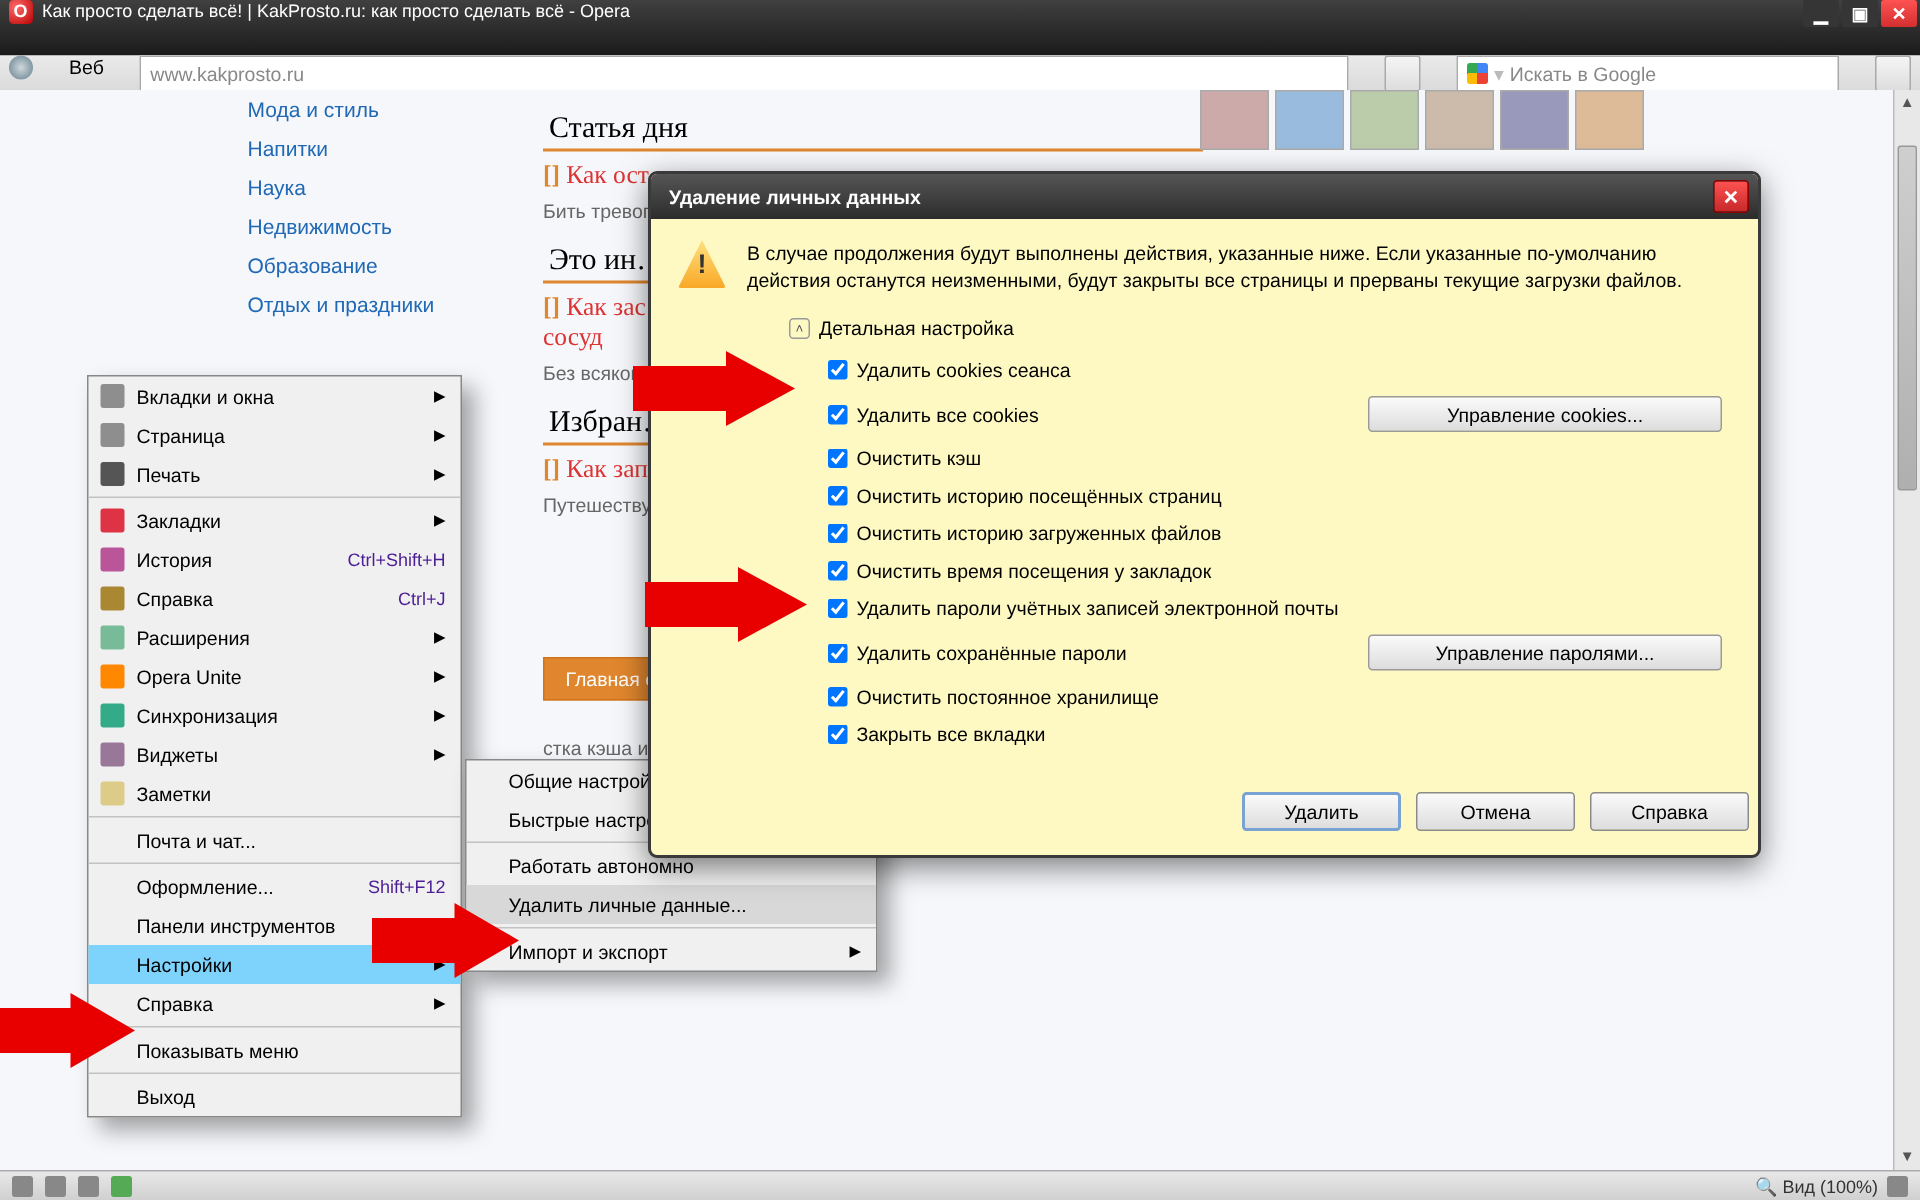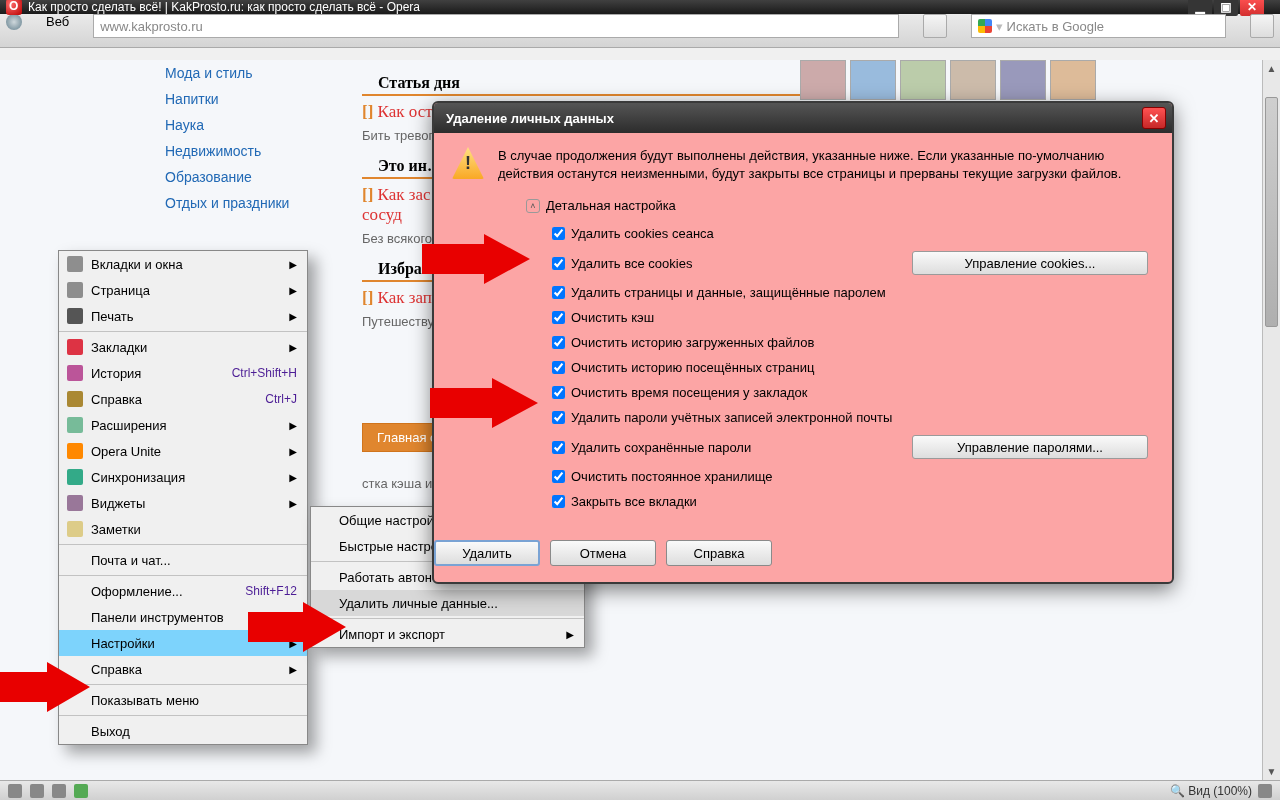--- a/index.html
+++ b/index.html
@@ -1,19 +1,19 @@
 <!DOCTYPE html>
 <html><head>
 <meta charset="utf-8">
 <style>
 html,body{margin:0;padding:0;width:1280px;height:800px;font-family:"Segoe UI",Tahoma,Arial,sans-serif;font-size:13px;overflow:hidden;background:#f0f0f0;color:#000}
 *{box-sizing:border-box}
 
 
-.titlebar{height:14px;background:linear-gradient(#404040,#1a1a1a);display:flex;align-items:center;padding:0 16px 0 6px;color:#fff;font-size:12px;gap:6px}
+.titlebar{height:37px;background:linear-gradient(#404040,#1a1a1a);display:flex;padding:0 2px 0 6px;color:#fff;font-size:12px;gap:6px}
 .titlebar .opera-ico{width:16px;height:16px;background:radial-gradient(circle at 30% 30%,#ff6b6b,#b80000);border-radius:3px;position:relative}
 .titlebar .opera-ico:after{content:"O";position:absolute;top:0;left:3px;font-size:12px;font-weight:bold;color:#fff}
 .titlebar .wt{flex:1;white-space:nowrap;overflow:hidden}
 .titlebar .ctrls{display:flex;gap:2px}
 .titlebar .wbtn{width:24px;height:18px;display:flex;align-items:center;justify-content:center;color:#fff;font-size:12px;font-weight:bold;border-radius:2px}
 .titlebar .wbtn.min{background:#353535}
 .titlebar .wbtn.max{background:#353535}
 .titlebar .wbtn.close{background:linear-gradient(#ff5252,#d32f2f)}
 
 
@@ -23,21 +23,21 @@
 .addr-input{flex:1;height:24px;background:#fff;border:1px solid #aaa;padding:0 6px;color:#888;display:flex;align-items:center}
 .search-input{width:255px;height:24px;background:#fff;border:1px solid #aaa;padding:0 6px;color:#888;display:flex;align-items:center;gap:4px}
 .g-ico{width:14px;height:14px;background:conic-gradient(#4285f4 0 25%,#ea4335 0 50%,#fbbc05 0 75%,#34a853 0);border-radius:2px}
 .sq-btn{width:24px;height:24px;background:linear-gradient(#f5f5f5,#ddd);border:1px solid #aaa;border-radius:2px}
 
 
 .page{position:absolute;top:60px;left:0;right:0;bottom:20px;background:#F5F7FA;overflow:hidden}
 .sidebar-cats{position:absolute;left:155px;top:0;width:200px}
 .sidebar-cats a{display:block;color:#2169b5;text-decoration:none;padding:5px 10px;font-size:14px}
 .content-col{position:absolute;left:362px;top:0;width:440px}
-.content-col h2{margin:14px 0 2px 16px;font-family:Georgia,serif;font-weight:bold;font-size:16px}
+.content-col h2{margin:14px 0 2px 4px;font-family:Georgia,serif;font-weight:normal;font-size:20px}
 .content-col .rule{height:2px;background:#e0862e;margin-bottom:6px}
 .content-col .art-title{color:#d33;font-family:Georgia,serif;font-size:17px;margin:6px 0}
 .content-col .art-title .mk{color:#e0862e;font-weight:bold}
 .content-col p{color:#666;font-size:13px;margin:4px 0}
 .hl-btn{display:inline-block;background:#e0862e;color:#fff;padding:6px 14px;border:1px solid #d0741c}
 .avatars{position:absolute;top:0;left:800px;display:flex;gap:4px}
 .avatars .av{width:46px;height:40px;background:#bca;border:1px solid #aaa}
 
 
 .menu{position:absolute;top:250px;left:58px;width:250px;background:#f0f0f0;border:1px solid #888;box-shadow:8px 8px 14px rgba(0,0,0,.35)}
@@ -50,35 +50,35 @@
 
 
 .submenu{position:absolute;top:506px;left:310px;width:275px;background:#f0f0f0;border:1px solid #888;box-shadow:8px 8px 14px rgba(0,0,0,.35)}
 .submenu .mi{display:flex;align-items:center;height:26px;padding:0 10px 0 28px;font-size:13px}
 .submenu .mi.sel{background:#d8d8d8}
 .submenu .mi .sc{margin-left:auto;font-size:12px}
 .submenu .mi .sub{margin-left:auto;font-size:10px}
 .submenu hr{border:none;border-top:1px solid #c2c2c2;margin:2px 0}
 
 
-.dialog{position:absolute;top:101px;left:432px;width:742px;background:#fca5a5;border:2px solid #3a3a3a;border-radius:6px;box-shadow:0 6px 20px rgba(0,0,0,.5)}
+.dialog{position:absolute;top:114px;left:432px;width:742px;background:#fef9c3;border:2px solid #3a3a3a;border-radius:6px;box-shadow:0 6px 20px rgba(0,0,0,.5)}
 .dialog .dtitle{height:30px;background:linear-gradient(#555,#2c2c2c);color:#fff;display:flex;align-items:center;padding:0 6px 0 12px;font-size:13px;font-weight:bold;border-radius:4px 4px 0 0}
 .dialog .dtitle .dclose{margin-left:auto;width:24px;height:22px;background:linear-gradient(#ff5252,#c62828);border:1px solid #880000;border-radius:3px;display:flex;align-items:center;justify-content:center;color:#fff;font-weight:bold}
 .dialog .warnrow{display:flex;gap:14px;padding:14px 18px 10px 18px}
 .warn-ico{width:32px;height:32px;position:relative}
 .warn-ico:before{content:"";position:absolute;inset:0;background:linear-gradient(#ffe082,#f9a825);clip-path:polygon(50% 0,100% 100%,0 100%);border-radius:2px}
 .warn-ico:after{content:"!";position:absolute;top:6px;left:0;right:0;text-align:center;font-weight:bold;color:#333;font-size:18px}
 .dialog .warnrow .wt{flex:1;font-size:13px;line-height:1.35}
 .dialog .body{padding:0 24px 12px 24px}
 .sec-head{display:flex;align-items:center;gap:6px;padding:6px 0 8px 68px;font-size:13px}
 .sec-head .chev{width:14px;height:14px;border:1px solid #999;border-radius:3px;display:flex;align-items:center;justify-content:center;font-size:9px;color:#555}
 .optrow{display:flex;align-items:center;padding:5px 0 5px 94px;font-size:13px;gap:6px}
 .optrow input{margin:0}
 .sidebtn{margin-left:auto;width:236px;height:24px;background:linear-gradient(#fafafa,#ddd);border:1px solid #9a9a9a;border-radius:3px;font-size:13px}
-.dbtns{display:flex;gap:10px;padding:14px 22px 16px 0}
+.dbtns{display:flex;justify-content:flex-end;gap:10px;padding:14px 6px 16px 0}
 .dbtn{width:106px;height:26px;background:linear-gradient(#fafafa,#ddd);border:1px solid #8a8a8a;border-radius:3px;font-size:13px}
 .dbtn.primary{border:2px solid #7aa3d4}
 
 
 .arrow{position:absolute;pointer-events:none}
 .arrow svg{display:block}
 
 
 .statusbar{position:absolute;bottom:0;left:0;right:0;height:20px;background:linear-gradient(#e8e8e8,#d0d0d0);border-top:1px solid #aaa;display:flex;align-items:center;padding:0 8px;gap:8px;font-size:12px;color:#333}
 .statusbar .rgt{margin-left:auto;display:flex;align-items:center;gap:6px}
@@ -274,33 +274,29 @@
           <input type="checkbox" checked="" style="">
           <span>Удалить cookies сеанса</span>
         </div>
         <div class="optrow">
           <input type="checkbox" checked="" style="">
           <span>Удалить все cookies</span>
           <button class="sidebtn">Управление cookies...</button>
         </div>
         <div class="optrow">
           <input type="checkbox" checked="" style="">
-          <span>Удалить страницы и данные, защищённые паролем</span>
-        </div>
-        <div class="optrow">
-          <input type="checkbox" checked="" style="">
           <span>Очистить кэш</span>
         </div>
         <div class="optrow">
           <input type="checkbox" checked="" style="">
+          <span>Очистить историю посещённых страниц</span>
+        </div>
+        <div class="optrow">
+          <input type="checkbox" checked="" style="">
           <span>Очистить историю загруженных файлов</span>
-        </div>
-        <div class="optrow">
-          <input type="checkbox" checked="" style="">
-          <span>Очистить историю посещённых страниц</span>
         </div>
         <div class="optrow">
           <input type="checkbox" checked="" style="">
           <span>Очистить время посещения у закладок</span>
         </div>
         <div class="optrow">
           <input type="checkbox" checked="" style="">
           <span>Удалить пароли учётных записей электронной почты</span>
         </div>
         <div class="optrow">

